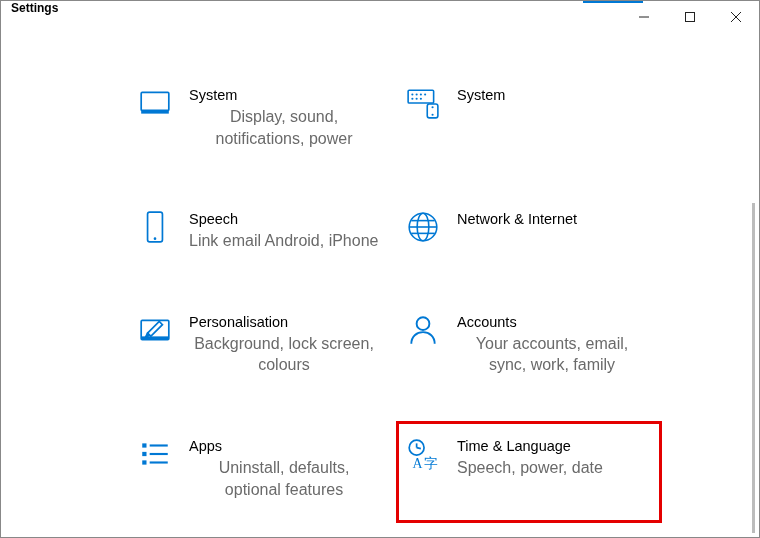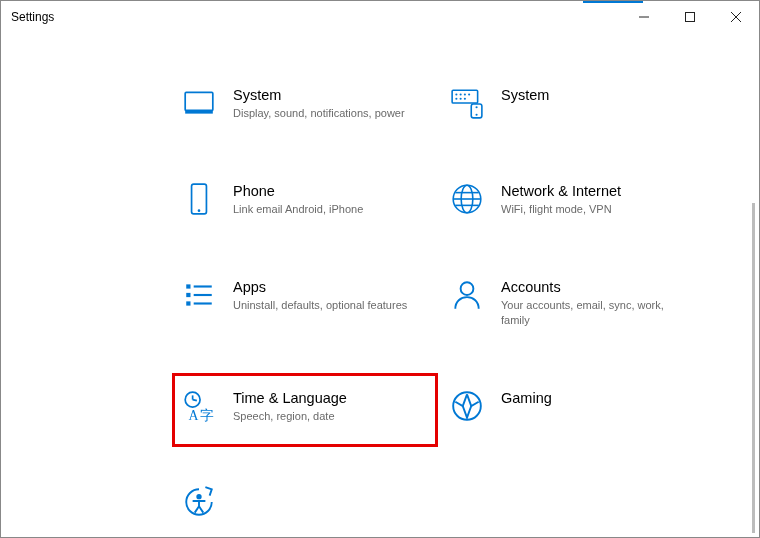--- a/index.html
+++ b/index.html
@@ -15,45 +15,44 @@
     border: 1px solid #888;
   }
   .top-accent {
     position: absolute;
     top: 0; left: 582px; width: 60px; height: 2px;
     background: #0078d4;
   }
   .title-bar {
     height: 32px;
     display: flex;
-    align-items: center;
     padding: 0 0 0 10px;
     font-size: 12px;
     position: relative;
+    font-weight: bold;
   }
   .title-bar-buttons {
     position: absolute;
     right: 0; top: 0;
     display: flex;
     height: 32px;
   }
   .title-bar-btn {
     width: 46px;
     height: 32px;
     display: flex;
     align-items: center;
     justify-content: center;
     color: #222;
   }
   .title-bar-btn svg { stroke: #222; }
   .content {
     position: absolute;
     top: 32px; left: 0; right: 0; bottom: 0;
     overflow: hidden;
-    margin-left: 44px;
   }
   .grid {
     position: absolute;
     top: 48px;
     left: 130px;
     width: 560px;
     display: grid;
     grid-template-columns: 260px 260px;
     column-gap: 8px;
     row-gap: 52px;
@@ -79,24 +78,25 @@
     justify-content: center;
   }
   .tile-icon svg { width: 34px; height: 34px; }
   .tile-text { padding-top: 2px; }
   .tile-title {
     font-size: 14.5px;
     color: #000;
     margin-bottom: 3px;
   }
   .tile-desc {
-    font-size: 11px;
+    font-size: 16px;
     color: #6a6a6a;
     line-height: 1.35;
     max-width: 190px;
+    text-align: center;
   }
   .scrollbar-track {
     position: absolute;
     top: 170px; right: 4px;
     width: 3px; height: 330px;
     background: #bcbcbc;
   }
 </style>
 </head>
 <body>
@@ -164,85 +164,98 @@
     </div>
 
     <div class="tile">
       <div class="tile-icon">
         <svg viewBox="0 0 32 32" fill="none" stroke="#0078d4" stroke-width="1.6">
           <rect x="9" y="2" width="14" height="28" rx="2"></rect>
           <line x1="16" y1="27" x2="16" y2="27" stroke-linecap="round" stroke-width="2.5"></line>
         </svg>
       </div>
       <div class="tile-text">
-        <div class="tile-title">Phone</div>
+        <div class="tile-title">Speech</div>
         <div class="tile-desc">Link email Android, iPhone</div>
       </div>
     </div>
 
     <div class="tile">
       <div class="tile-icon">
         <svg viewBox="0 0 32 32" fill="none" stroke="#0078d4" stroke-width="1.5">
           <circle cx="16" cy="16" r="13"></circle>
           <ellipse cx="16" cy="16" rx="5.5" ry="13"></ellipse>
           <line x1="3" y1="16" x2="29" y2="16"></line>
           <line x1="5" y1="10" x2="27" y2="10"></line>
           <line x1="5" y1="22" x2="27" y2="22"></line>
         </svg>
       </div>
       <div class="tile-text">
         <div class="tile-title">Network &amp; Internet</div>
-        <div class="tile-desc">WiFi, flight mode, VPN</div>
-      </div>
-    </div>
-
+      </div>
+    </div>
+
+    <div class="tile">
+      <div class="tile-icon">
+        <svg viewBox="0 0 32 32" fill="none" stroke="#0078d4" stroke-width="1.6">
+          <rect x="3" y="7" width="26" height="18" rx="1"></rect>
+          <rect x="3" y="22" width="26" height="3" fill="#0078d4" stroke="none"></rect>
+          <path d="M 9 19 L 20 8 L 23 11 L 12 22 Z"></path>
+          <path d="M 9 19 L 7 23 L 11 21 Z" fill="#0078d4"></path>
+        </svg>
+      </div>
+      <div class="tile-text">
+        <div class="tile-title">Personalisation</div>
+        <div class="tile-desc">Background, lock screen, colours</div>
+      </div>
+    </div>
+
+    <div class="tile">
+      <div class="tile-icon">
+        <svg viewBox="0 0 32 32" fill="none" stroke="#0078d4" stroke-width="1.8">
+          <circle cx="16" cy="10" r="6"></circle>
+          <path d="M 5 29 C 5 22 10 18 16 18 C 22 18 27 22 27 29"></path>
+        </svg>
+      </div>
+      <div class="tile-text">
+        <div class="tile-title">Accounts</div>
+        <div class="tile-desc">Your accounts, email, sync, work, family</div>
+      </div>
+    </div>
 
     <div class="tile">
       <div class="tile-icon">
         <svg viewBox="0 0 32 32" fill="#0078d4">
           <rect x="4" y="6" width="4" height="4"></rect>
           <rect x="4" y="14" width="4" height="4"></rect>
           <rect x="4" y="22" width="4" height="4"></rect>
           <rect x="11" y="7" width="17" height="2"></rect>
           <rect x="11" y="15" width="17" height="2"></rect>
           <rect x="11" y="23" width="17" height="2"></rect>
         </svg>
       </div>
       <div class="tile-text">
         <div class="tile-title">Apps</div>
         <div class="tile-desc">Uninstall, defaults, optional features</div>
       </div>
     </div>
 
-    <div class="tile">
-      <div class="tile-icon">
-        <svg viewBox="0 0 32 32" fill="none" stroke="#0078d4" stroke-width="1.8">
-          <circle cx="16" cy="10" r="6"></circle>
-          <path d="M 5 29 C 5 22 10 18 16 18 C 22 18 27 22 27 29"></path>
-        </svg>
-      </div>
-      <div class="tile-text">
-        <div class="tile-title">Accounts</div>
-        <div class="tile-desc">Your accounts, email, sync, work, family</div>
-      </div>
-    </div>
-
     <div class="tile highlight">
       <div class="tile-icon">
         <svg viewBox="0 0 32 32" fill="none" stroke="#0078d4" stroke-width="1.6">
           <circle cx="10" cy="10" r="7"></circle>
           <line x1="10" y1="6" x2="10" y2="10"></line>
           <line x1="10" y1="10" x2="14" y2="11"></line>
           <text x="6" y="29" font-size="13" fill="#0078d4" stroke="none" font-family="Segoe UI">A</text>
           <text x="17" y="29" font-size="13" fill="#0078d4" stroke="none" font-family="Segoe UI">字</text>
         </svg>
       </div>
       <div class="tile-text">
         <div class="tile-title">Time &amp; Language</div>
-        <div class="tile-desc">Speech, region, date</div>
+        <div class="tile-desc">Speech, power, date</div>
       </div>
     </div>
 
     <div class="tile">
       <div class="tile-icon">
         <svg viewBox="0 0 32 32" fill="none" stroke="#0078d4" stroke-width="1.8">
           <circle cx="16" cy="16" r="13"></circle>
           <path d="M 16 5 L 12 16 L 5 12"></path>
           <path d="M 16 5 L 20 16 L 27 12"></path>
           <path d="M 12 16 L 16 27 L 20 16"></path>

